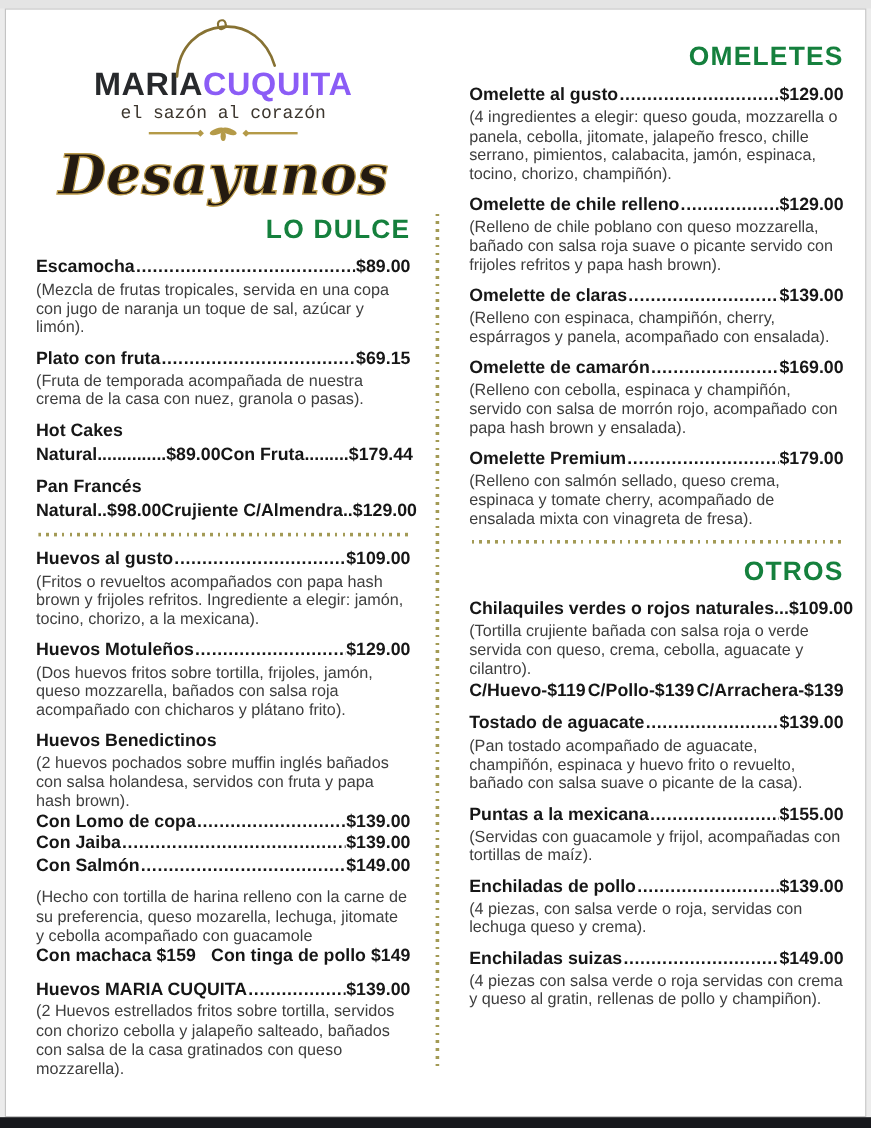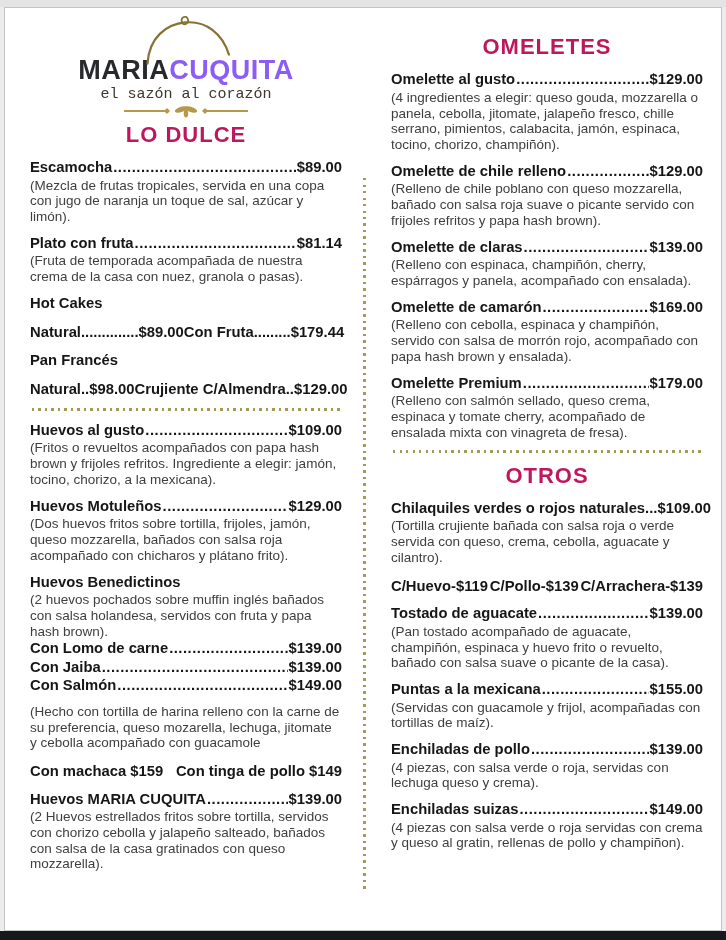--- a/index.html
+++ b/index.html
@@ -25,35 +25,35 @@
   .orn-line{width:44px;height:1.5px;background:#b49a48;position:relative;}
   .orn-line::after{content:"";position:absolute;top:-2.2px;width:6px;height:6px;background:#b49a48;
                    transform:rotate(45deg) scale(.7);}
   .orn-line.l::after{right:-2px;}
   .orn-line.r::after{left:-2px;}
   .bee{margin:0 5px;}
   .script-title{font-family:"DejaVu Serif", serif;font-style:italic;font-weight:700;
         font-size:46px;color:#241a10;-webkit-text-stroke:1.1px #bd9c4c;
         text-align:center;margin:4px 0 8px 0;line-height:1.05;}
   
-  .section-title{font-size:22px;font-weight:800;color:#be185d;text-align:center;
+  .section-title{font-size:22px;font-weight:800;color:#15803d;text-align:right;
                  letter-spacing:1px;margin:4px 0 10px 0;line-height:1.2;}
   .dotted-divider{height:3px;margin:6px 2px 10px 2px;
       background:repeating-linear-gradient(to right,#a39a55 0 2.2px,transparent 2.2px 6.5px);}
   .menu-item{margin-bottom:9px;}
   .price-row{display:flex;align-items:center;font-weight:700;font-size:14.8px;
              color:#161616;line-height:1.25;}
   .iname{white-space:nowrap;}
   .iprice{white-space:nowrap;}
   .dots{flex:1;overflow:hidden;white-space:nowrap;margin:0 1px;color:#161616;}
   .dots::before{content:"....................................................................................";
                 font-weight:700;letter-spacing:.5px;}
   .desc{margin:1px 0 0 0;font-size:13.5px;color:#3e3e3e;line-height:1.17;}
   .variant-row{display:flex;justify-content:space-between;font-weight:700;
-               font-size:14.8px;color:#161616;line-height:1.25;margin-top:11px;}
+               font-size:14.8px;color:#161616;line-height:1.25;margin-top:1px;}
   .vseg{white-space:pre;}
 </style>
 </head>
 <body>
 
 <div class="frame">
   <div class="top-strip"></div>
   <div class="page">
 
     <div class="col left">
@@ -67,35 +67,36 @@
         <div class="orn">
           <span class="orn-line l"></span>
           <svg class="bee" width="26" height="13" viewBox="0 0 26 13">
             <ellipse cx="8" cy="4.5" rx="6.5" ry="2.6" transform="rotate(-18 8 4.5)" fill="#b49a48"></ellipse>
             <ellipse cx="18" cy="4.5" rx="6.5" ry="2.6" transform="rotate(18 18 4.5)" fill="#b49a48"></ellipse>
             <ellipse cx="13" cy="8.5" rx="2.2" ry="4" fill="#b49a48"></ellipse>
           </svg>
           <span class="orn-line r"></span>
         </div>
       </div>
+      <div class="script-title">Desayunos</div>
       <div id="left-sections">
           <div class="section-title">LO DULCE</div>
           <div class="menu-item">
             <div class="price-row">
               <span class="iname">Escamocha</span>
               <span class="dots"></span>
               <span class="iprice">$89.00</span>
             </div>
             <p class="desc">(Mezcla de frutas tropicales, servida en una copa con jugo de naranja un toque de sal, azúcar y limón).</p>
           </div>
           <div class="menu-item">
             <div class="price-row">
               <span class="iname">Plato con fruta</span>
               <span class="dots"></span>
-              <span class="iprice">$81.14</span>
+              <span class="iprice">$69.15</span>
             </div>
             <p class="desc">(Fruta de temporada acompañada de nuestra crema de la casa con nuez, granola o pasas).</p>
           </div>
           <div class="menu-item">
             <div class="price-row">
               <span class="iname">Hot Cakes</span>
             </div>
             <div class="variant-row">
               <span class="vseg">Natural..............$89.00</span>
               <span class="vseg">Con Fruta.........$179.44</span>
@@ -126,21 +127,21 @@
               <span class="iprice">$129.00</span>
             </div>
             <p class="desc">(Dos huevos fritos sobre tortilla, frijoles, jamón, queso mozzarella, bañados con salsa roja acompañado con chicharos y plátano frito).</p>
           </div>
           <div class="menu-item">
             <div class="price-row">
               <span class="iname">Huevos Benedictinos</span>
             </div>
             <p class="desc">(2 huevos pochados sobre muffin inglés bañados con salsa holandesa, servidos con fruta y papa hash brown).</p>
             <div class="price-row">
-              <span class="iname">Con Lomo de carne</span>
+              <span class="iname">Con Lomo de copa</span>
               <span class="dots"></span>
               <span class="iprice">$139.00</span>
             </div>
             <div class="price-row">
               <span class="iname">Con Jaiba</span>
               <span class="dots"></span>
               <span class="iprice">$139.00</span>
             </div>
             <div class="price-row">
               <span class="iname">Con Salmón</span>

